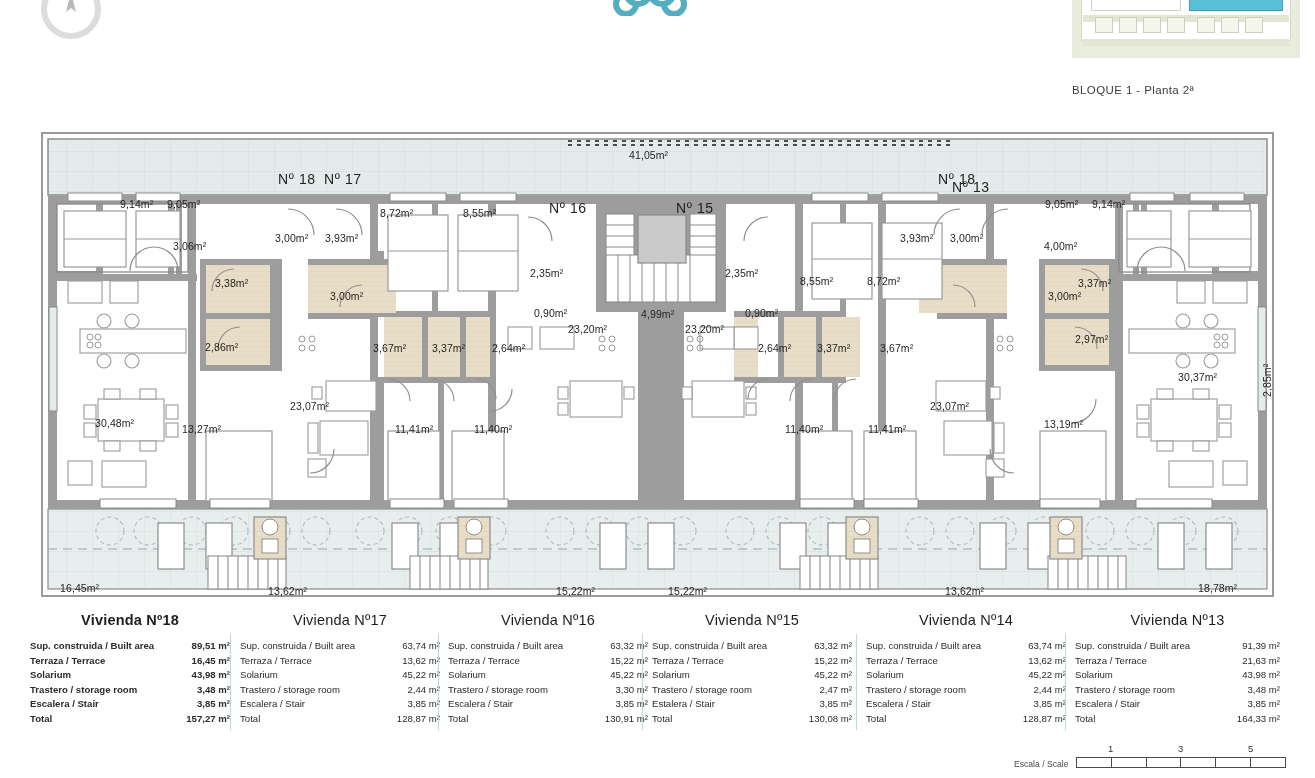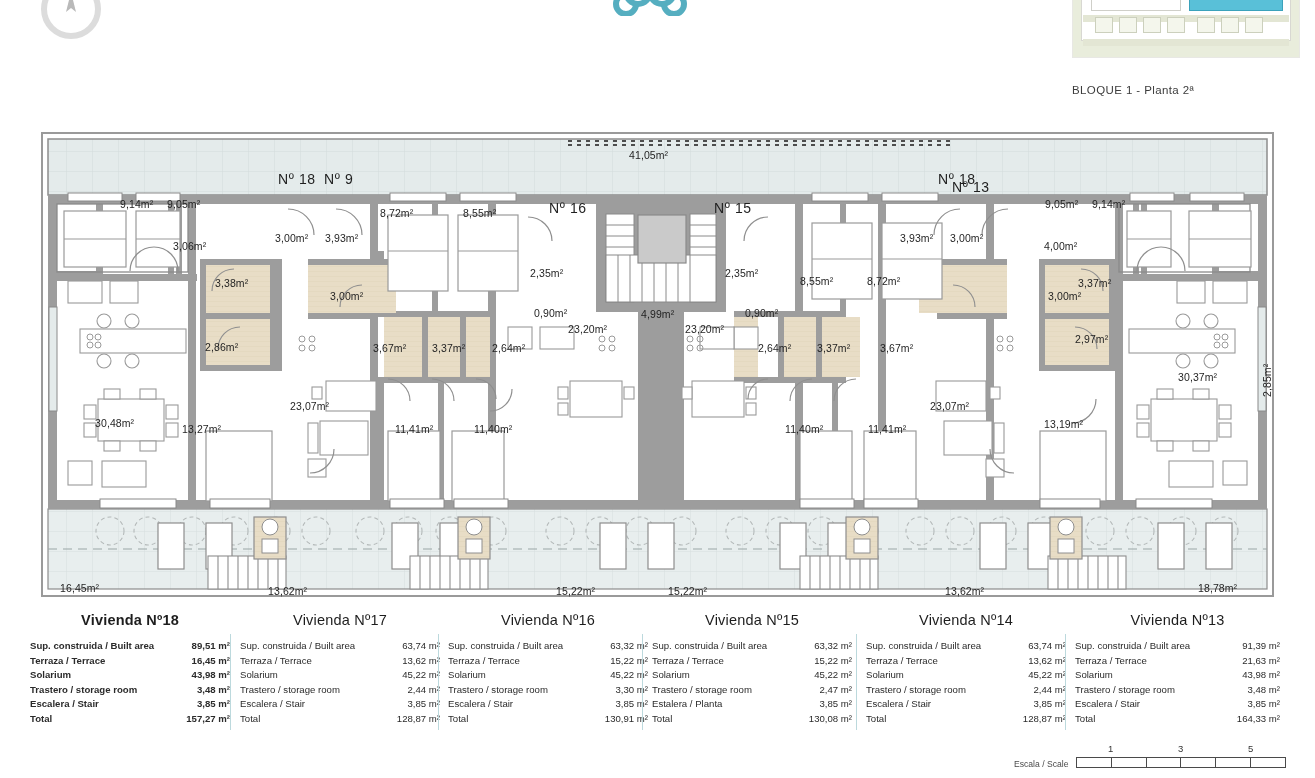--- a/index.html
+++ b/index.html
@@ -530,23 +530,23 @@
         <div class="lbl" style="left: 1004px; top: 288px;">13,19m²</div>
         <div class="lbl" style="left: 1138px; top: 241px;">30,37m²</div>
         <div class="lbl" style="left: 1158px; top: 452px;">18,78m²</div>
         <div class="lbl" style="left: 20px; top: 452px;">16,45m²</div>
         <div class="lbl" style="left: 228px; top: 455px;">13,62m²</div>
         <div class="lbl" style="left: 516px; top: 455px;">15,22m²</div>
         <div class="lbl" style="left: 628px; top: 455px;">15,22m²</div>
         <div class="lbl" style="left: 905px; top: 455px;">13,62m²</div>
         <div class="lbl vert" style="left: 1222px; top: 266px;">2,85m²</div>
         <div class="lbl big" style="left: 238px; top: 41px;">Nº 18</div>
-        <div class="lbl big" style="left: 284px; top: 41px;">Nº 9</div>
+        <div class="lbl big" style="left: 284px; top: 41px;">Nº 17</div>
         <div class="lbl big" style="left: 509px; top: 70px;">Nº 16</div>
-        <div class="lbl big" style="left: 674px; top: 70px; text-align: center;">Nº 15</div>
+        <div class="lbl big" style="left: 636px; top: 70px; text-align: center;">Nº 15</div>
         <div class="lbl big" style="left: 898px; top: 41px;">Nº 18</div>
         <div class="lbl big" style="left: 912px; top: 41px; margin-top: 8px;">Nº 13</div>
       </div>
   </div>
 
   <div id="specs">
       <div class="spec-col" style="left: 30px; width: 200px; font-weight: bold;">
         <div class="spec-title">Vivienda Nº18</div>
         <div class="spec-rows">
           <div class="spec-row">
@@ -649,21 +649,21 @@
           </div>
           <div class="spec-row">
             <span class="k">Solarium</span>
             <span class="v">45,22 m²</span>
           </div>
           <div class="spec-row">
             <span class="k">Trastero / storage room</span>
             <span class="v">2,47 m²</span>
           </div>
           <div class="spec-row">
-            <span class="k">Estalera / Planta</span>
+            <span class="k">Estalera / Stair</span>
             <span class="v">3,85 m²</span>
           </div>
           <div class="spec-row">
             <span class="k">Total</span>
             <span class="v">130,08 m²</span>
           </div>
         </div>
       </div>
       <div class="spec-div" style="left: 856px;"></div>
       <div class="spec-col" style="left: 866px; width: 200px;">

